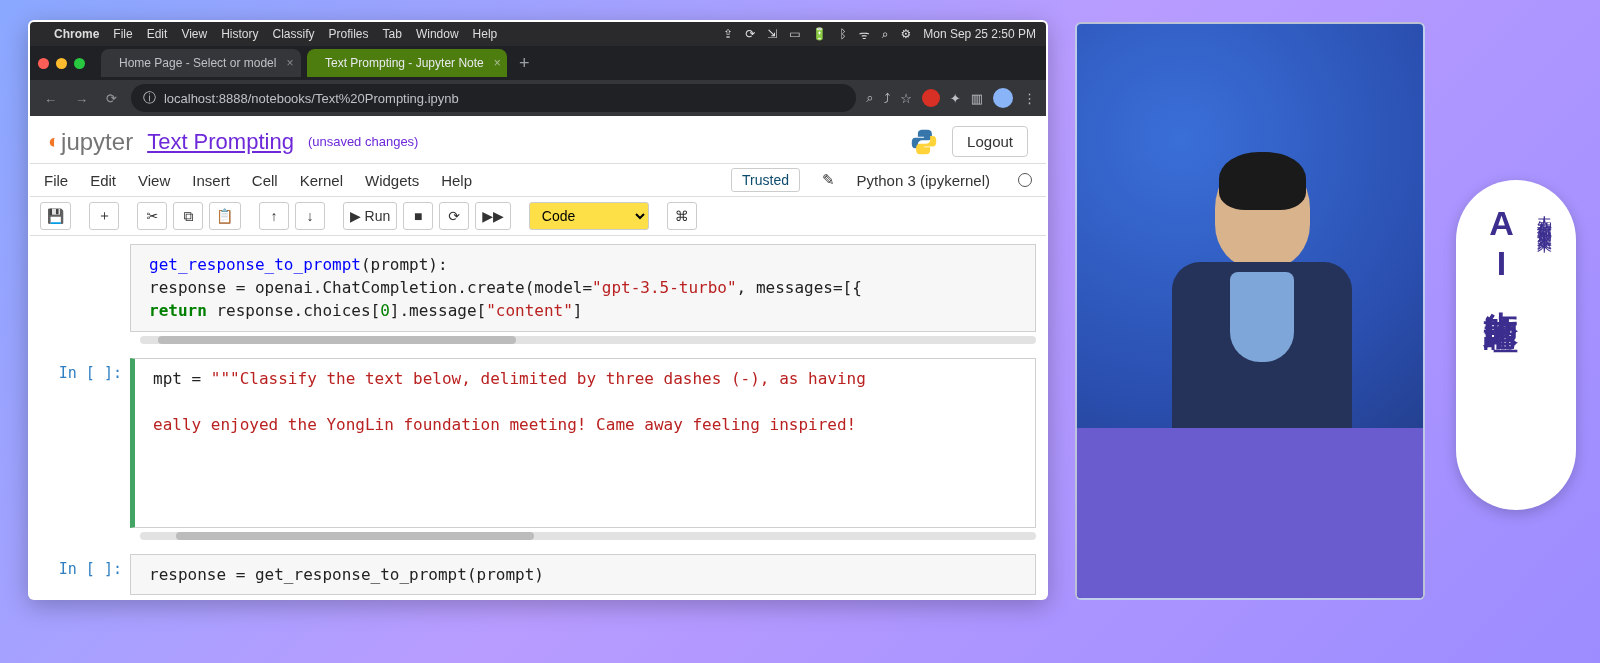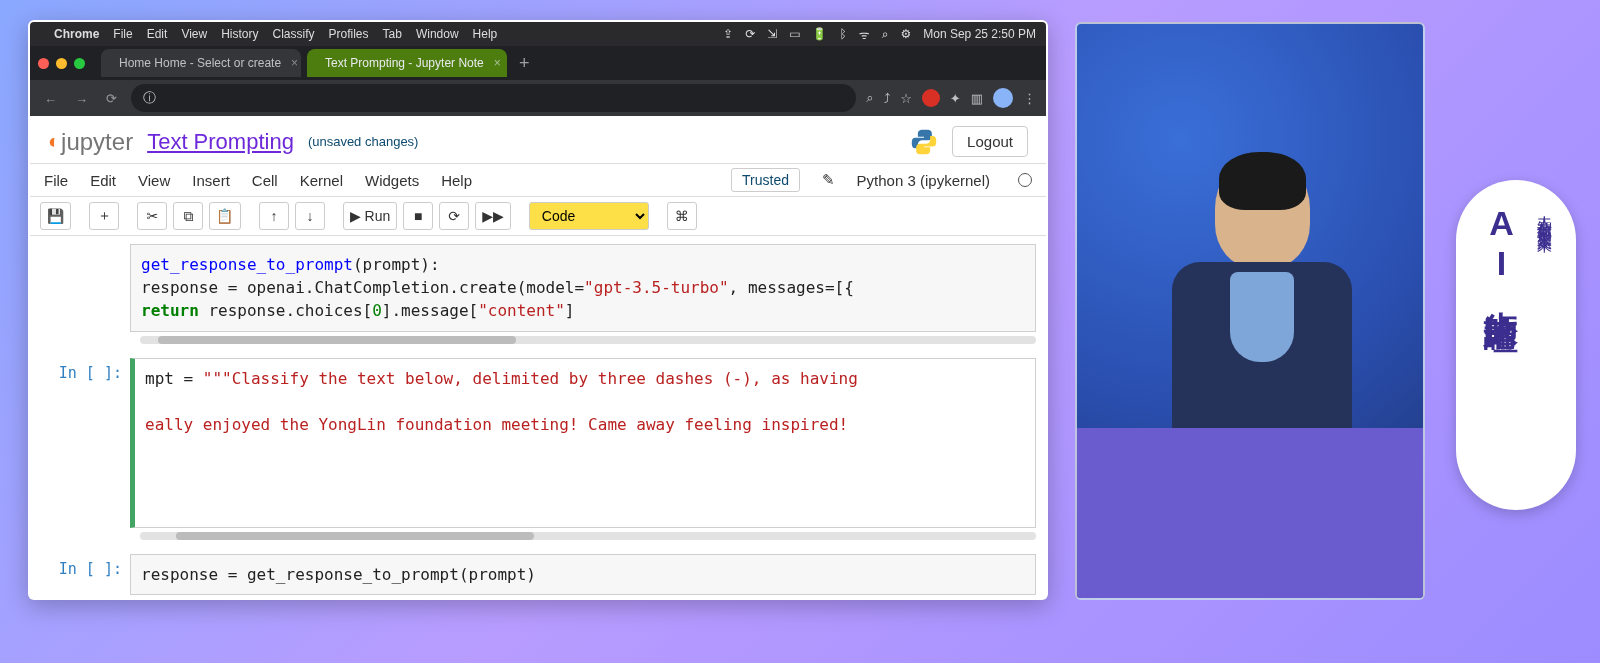--- a/index.html
+++ b/index.html
@@ -88,21 +88,21 @@
   .avatar-dot{ width:20px;height:20px;border-radius:50%;background:#8ab4f8; }
   
   .jup-wrap{ background:#fff; height:calc(100% - 94px); overflow:hidden; }
   .jup-header{
     display:flex; align-items:center;
     padding:10px 18px 6px; gap:14px;
   }
   .jup-logo{ font-size:24px; color:#757575; font-weight:400; display:flex; align-items:center; gap:4px; }
   .jup-logo .orb{ color:#f37626; font-size:20px; letter-spacing:-3px; }
   .jup-title{ font-size:22px; color:#6d28d9;text-decoration:underline; }
-  .jup-status{ font-size:13px; color:#0c4a6e; }
+  .jup-status{ font-size:13px; color:#6d28d9; }
   .jup-header .sp{ flex:1; }
   .py-logo{ width:28px;height:28px; }
   .logout-btn{
     border:1px solid #ccc; border-radius:4px;
     padding:6px 14px; font-size:15px; background:#fff; color:#333;
   }
   
   .jup-menubar{
     display:flex; align-items:center;
     padding:4px 14px; border-top:1px solid #ddd; border-bottom:1px solid #ddd;
@@ -132,21 +132,21 @@
   
   .nb-body{ padding:4px 10px 10px; overflow:hidden; }
   .cell{ display:flex; margin:4px 0; }
   .cell .prompt{
     width:90px; text-align:right; padding:6px 8px 0 0;
     font-family: ui-monospace, Menlo, monospace; font-size:15px;
     color:#307fc1;
   }
   .cell .input{
     flex:1; border:1px solid #cfcfcf; background:#f7f7f7;
-    padding:8px 10px;
+    padding:8px 18px;
     font-family: ui-monospace, Menlo, monospace; font-size:16px;
     white-space:pre; overflow-x:auto;
     line-height:1.45;
   }
   .cell.sel .input{ border-left:5px solid #42a563; background:#fff; }
   .hbar{ height:8px; background:#e2e2e2; border-radius:4px; margin-top:4px; }
   .hbar .thumb{ height:8px; background:#bcbcbc; border-radius:4px; width:40%; }
   
   .kw{ color:#008000; font-weight:bold; }
   .fn{ color:#0000ff; }
@@ -233,37 +233,38 @@
     </div>
 
     <div class="chrome-tabs">
       <div class="traffic">
         <span class="tl-red"></span>
         <span class="tl-yel"></span>
         <span class="tl-grn"></span>
       </div>
       <div class="tab">
         <span class="tab-icon" style="background:#f37626"></span>
-        <span>Home Home - Select or create</span>
+        <span>Home Page - Select or model</span>
         <span class="tab-close">×</span>
       </div>
       <div class="tab active">
         <span class="tab-icon" style="background:#f37626"></span>
         <span>Text Prompting - Jupyter Note</span>
         <span class="tab-close">×</span>
       </div>
       <div class="newtab">+</div>
     </div>
 
     <div class="chrome-addr">
       <span class="nav-btn">←</span>
       <span class="nav-btn">→</span>
       <span class="nav-btn">⟳</span>
       <div class="addr-field">
         <span style="margin-right:8px">ⓘ</span>
+        <span>localhost:8888/notebooks/Text%20Prompting.ipynb</span>
       </div>
       <div class="addr-icons">
         <span>⌕</span>
         <span>⤴</span>
         <span>☆</span>
         <span class="ext-dot"></span>
         <span>✦</span>
         <span>▥</span>
         <span class="avatar-dot"></span>
         <span>⋮</span>

